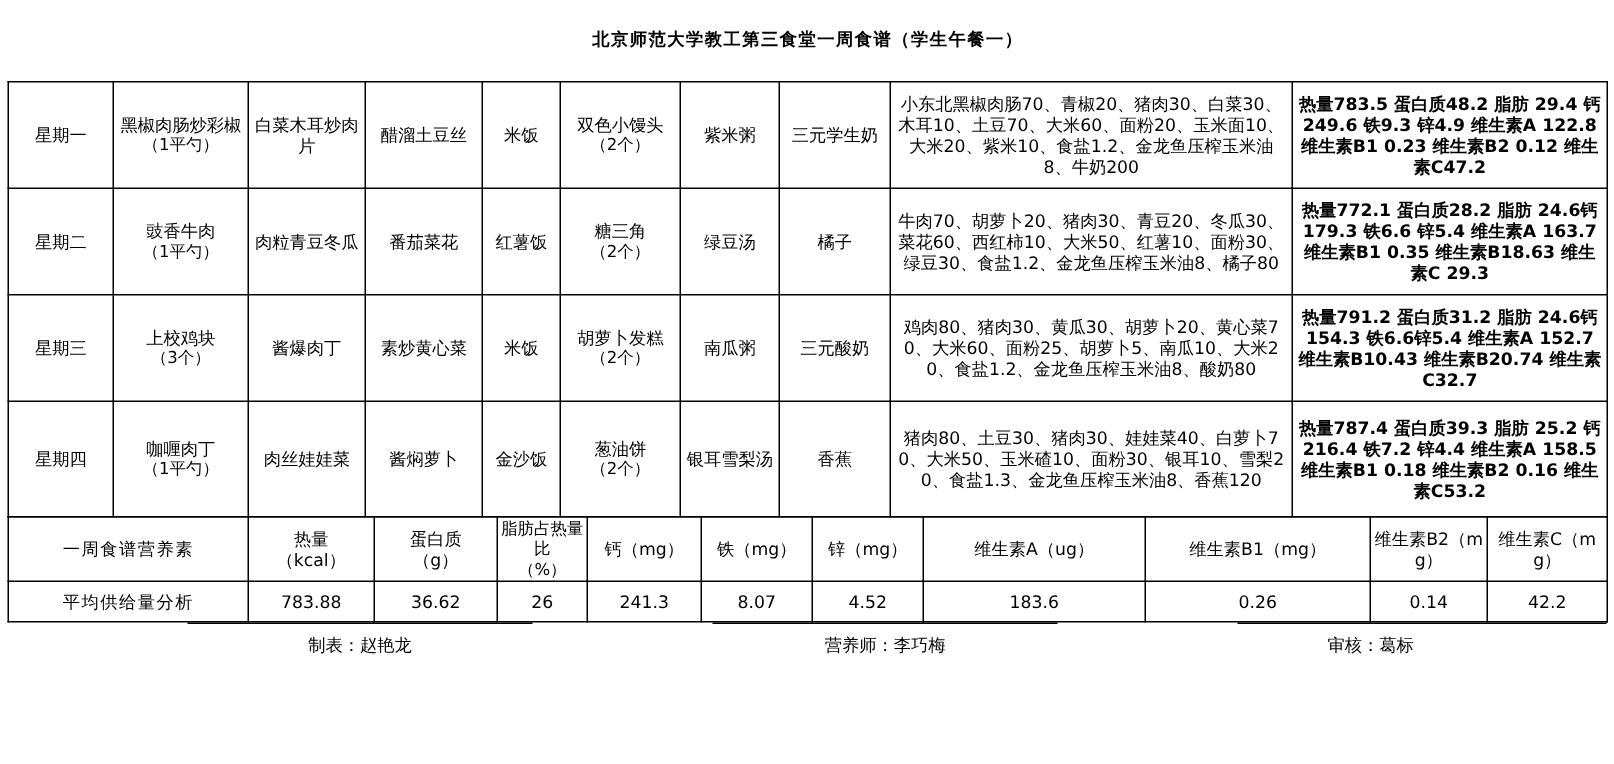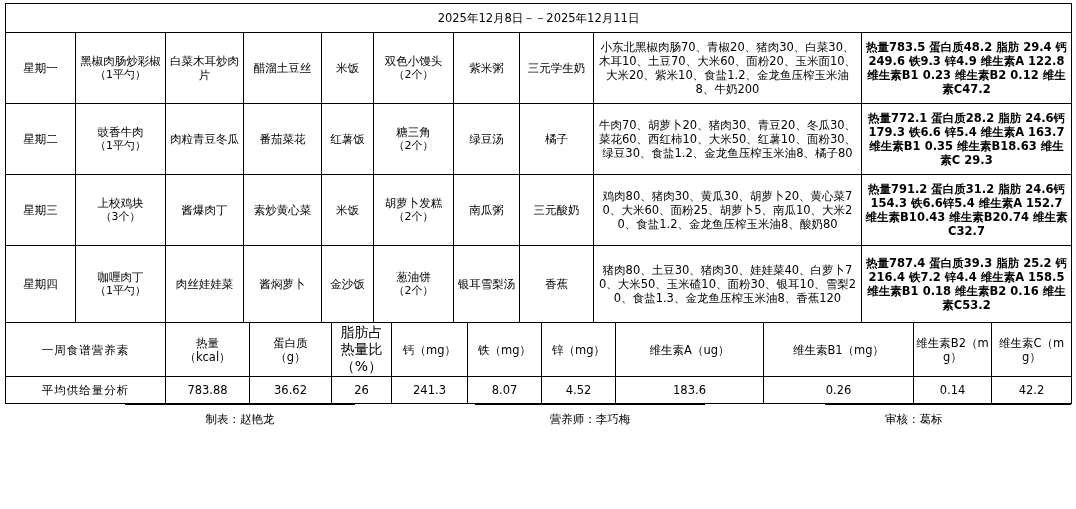--- a/index.html
+++ b/index.html
@@ -135,24 +135,24 @@
       <col style="width:78px">
       <col style="width:52px">
       <col style="width:80px">
       <col style="width:66px">
       <col style="width:74px">
       <col style="width:268px">
       <col style="width:210px">
     </colgroup>
     <tbody>
 
-
       <tr>
-        <td class="daterange-cell" colspan="10">2025年12月8日－－2025年12月11日</td>
-      </tr>
+        <td class="title-cell" colspan="10">北京师范大学教工第三食堂一周食谱（学生午餐一）</td>
+      </tr>
+
 
 
       <tr class="row-body r1">
         <td class="day-cell">星期一</td>
         <td class="dish-cell">
           <span>黑椒肉肠炒彩椒</span>
           <span class="qty">（1平勺）</span>
         </td>
         <td class="dish-cell">白菜木耳炒肉片</td>
         <td class="dish-cell">醋溜土豆丝</td>
@@ -244,21 +244,21 @@
       <tr>
         <td class="sum-label">一周食谱营养素</td>
         <td class="sum-hdr">
           <div>热量</div>
           <div>（kcal）</div>
         </td>
         <td class="sum-hdr">
           <div>蛋白质</div>
           <div>（g）</div>
         </td>
-        <td class="sum-hdr" style="font-size:14px;">
+        <td class="sum-hdr" style="font-size:11px;">
           <div>脂肪占热量比</div>
           <div>（%）</div>
         </td>
         <td class="sum-hdr">钙（mg）</td>
         <td class="sum-hdr">铁（mg）</td>
         <td class="sum-hdr">锌（mg）</td>
         <td class="sum-hdr">维生素A（ug）</td>
         <td class="sum-hdr">维生素B1（mg）</td>
         <td class="sum-hdr">维生素B2（mg）</td>
         <td class="sum-hdr">维生素C（mg）</td>

